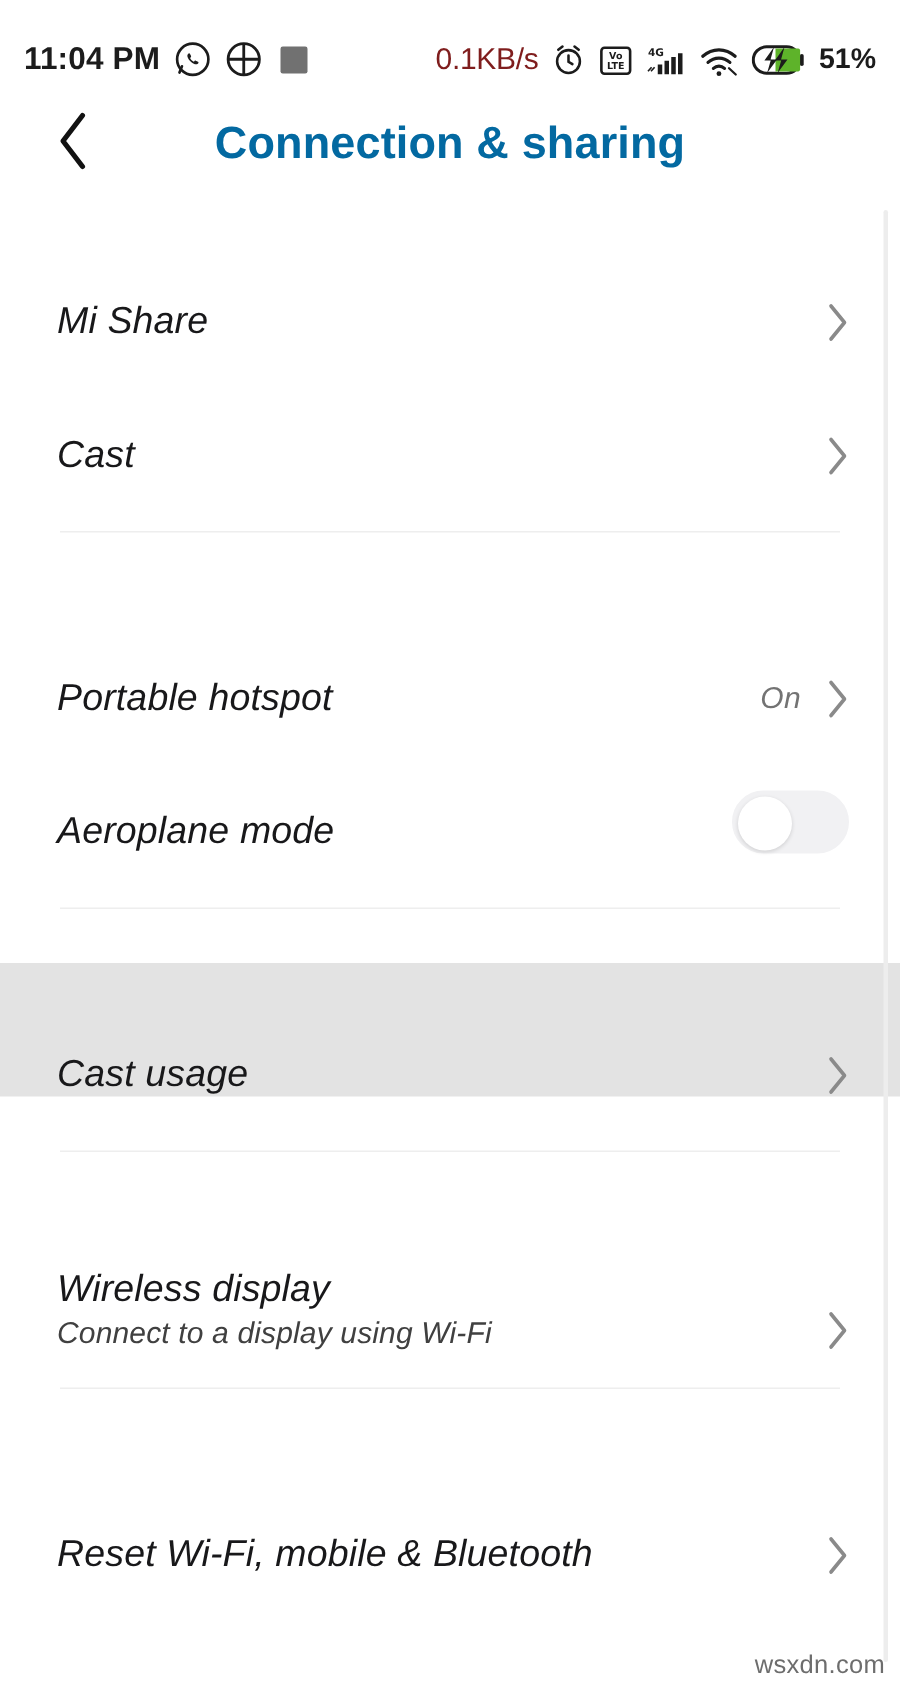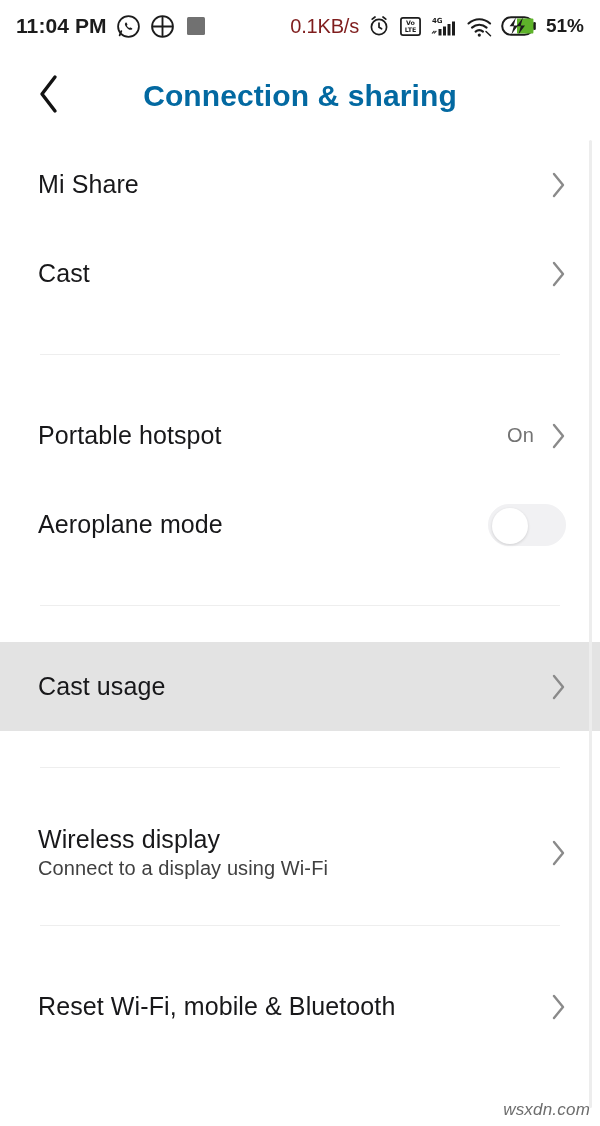--- a/index.html
+++ b/index.html
@@ -8,21 +8,21 @@
     background:#ffffff;
     font-family:"Liberation Sans", sans-serif;
     -webkit-font-smoothing:antialiased;
     overflow:hidden;
   }
   .phone { position:relative; width:600px; height:1126px; background:#fff; }
 
   
   .statusbar {
     position:relative; height:52px; width:100%;
-    display:flex; align-items:center; padding:0 16px;
+    display:flex; align-items:flex-end; padding:0 16px;
   }
   .sb-left { display:flex; align-items:center; gap:9px; }
   .sb-right { display:flex; align-items:center; gap:8px; margin-left:auto; }
   .sb-time { font-size:21px; font-weight:700; color:#1c1c1c; letter-spacing:.1px; }
   .sb-net  { font-size:20px; font-weight:400; color:#7f1d1d; letter-spacing:-.2px; }
   .sb-batt-pct { font-size:19px; font-weight:700; color:#1c1c1c; margin-left:1px; }
   .ico { display:inline-flex; align-items:center; justify-content:center; }
 
   
   .header {
@@ -34,22 +34,22 @@
   }
   .page-title {
     position:absolute; left:0; right:0; text-align:center;
     font-size:30px; font-weight:700; color:#0369a1; letter-spacing:.1px;
     pointer-events:none;
   }
 
   
   .list { position:relative; }
   .row {
-    position:relative; display:flex; align-items:center;
-    padding:0 34px 0 38px; min-height:89px; cursor:pointer; background:transparent;
+    position:relative; display:flex; align-items:flex-end;
+    padding:0 34px 0 38px; min-height:89px; cursor:pointer; background:transparent;font-style:italic;
   }
   .row.tall { min-height:97px; }
   .row.highlight { background:#e3e3e3; }
   .row-texts { display:flex; flex-direction:column; justify-content:center; flex:1; gap:3px; }
   .row-title { font-size:25px; color:#18181a; line-height:1.15; letter-spacing:.1px; }
   .row-sub { font-size:20px; color:#404040; line-height:1.2; letter-spacing:.1px; }
   .row-value { font-size:20px; color:#737373; margin-right:16px; letter-spacing:.2px; }
   .row-right { display:flex; align-items:center; }
 
   .chev { width:16px; height:28px; flex:none; }
@@ -73,21 +73,21 @@
   }
 
   
   .scroll-track {
     position:absolute; top:140px; right:8px; width:3px; height:968px;
     background:#ededed; border-radius:2px;
   }
 
   .watermark {
     position:absolute; right:10px; bottom:6px;
-    font-size:17px; color:#6d6d6d; letter-spacing:.2px;font-style:italic;
+    font-size:17px; color:#6d6d6d; letter-spacing:.2px;
   }
 </style>
 </head>
 <body>
 
 <div class="phone">
 
   <div class="statusbar">
     <div class="sb-left">
       <span class="sb-time">11:04 PM</span>

